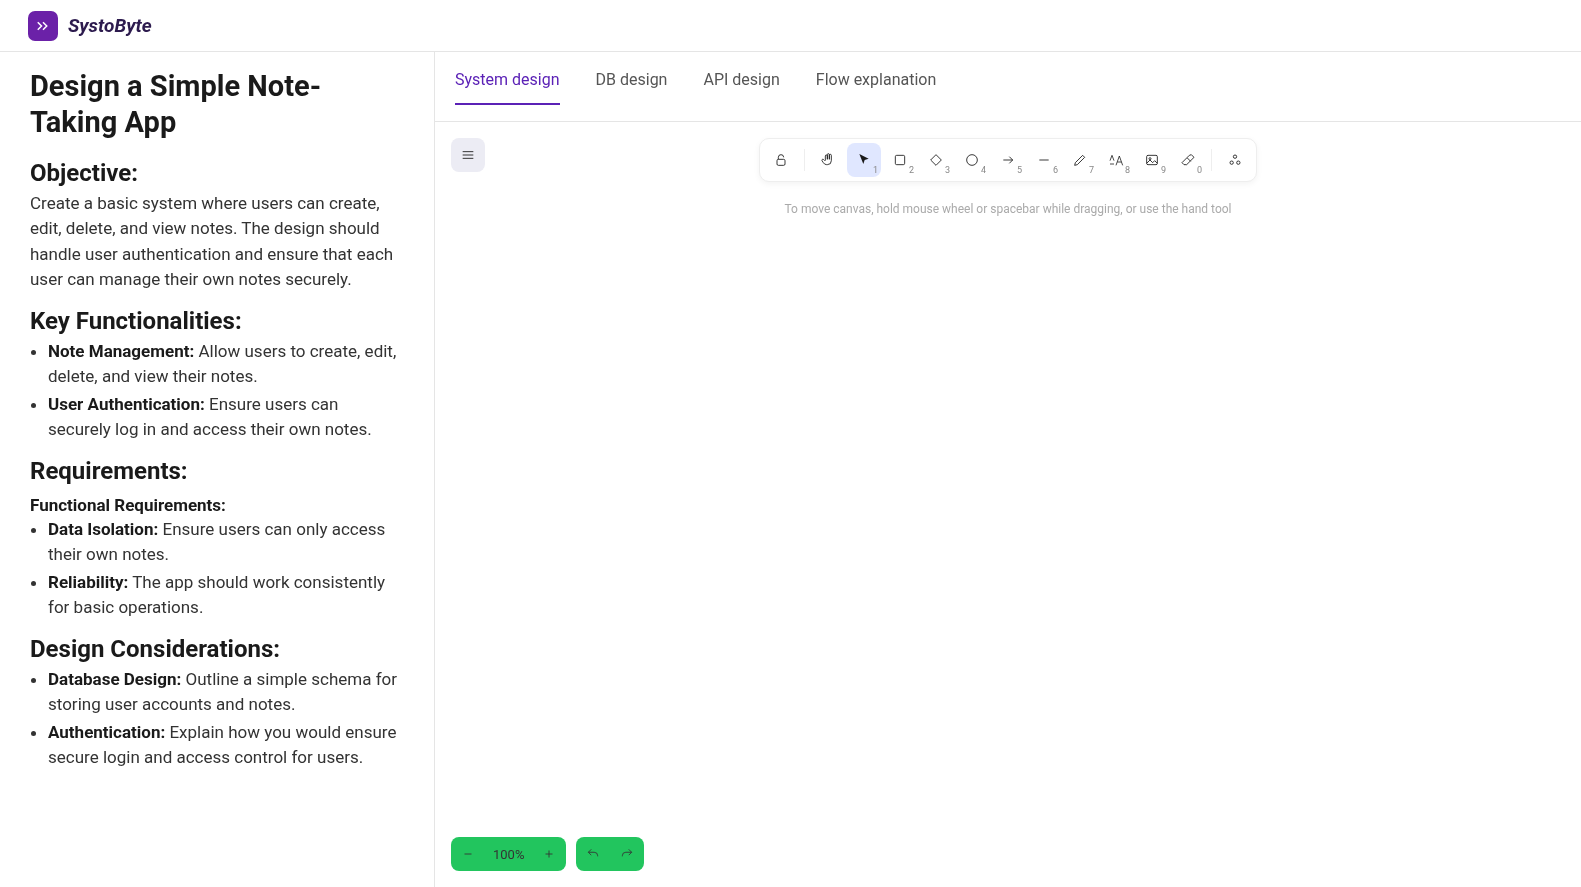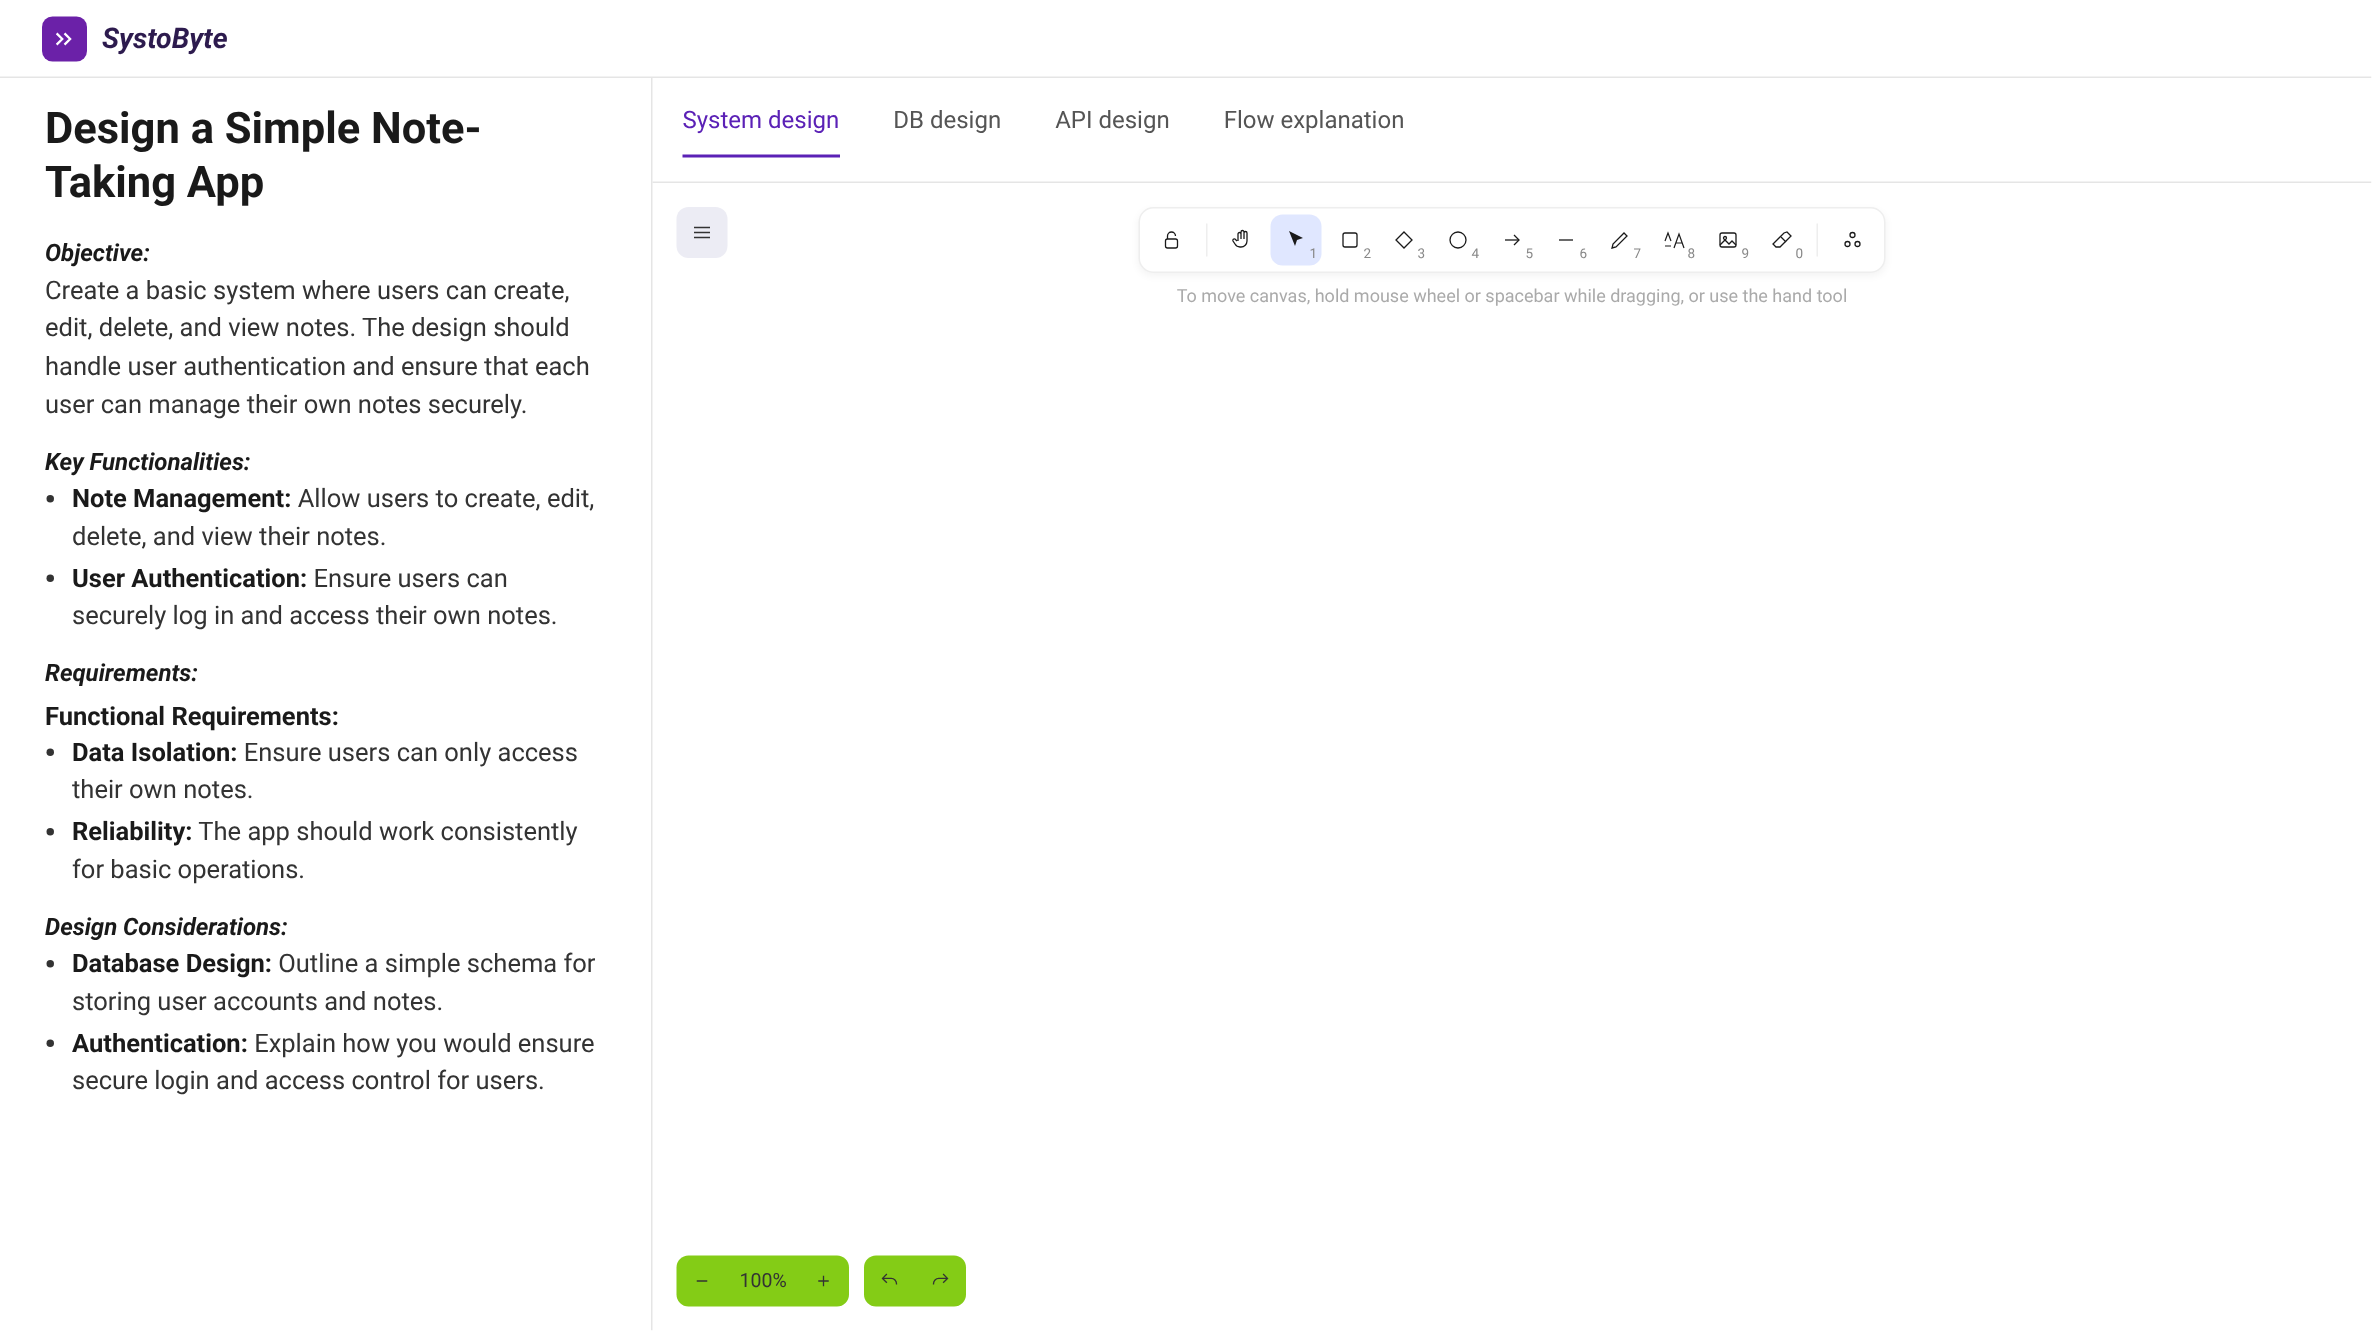--- a/index.html
+++ b/index.html
@@ -11,21 +11,21 @@
 .logo-box svg { width: 18px; height: 18px; stroke: #fff; fill: none; stroke-width: 2; }
 .brand-name { font-size: 19px; font-weight: 700; color: #2d1b4e; font-style: italic; }
 
 
 .layout { display: flex; height: calc(100vh - 52px); }
 .sidebar { width: 435px; border-right: 1px solid #e5e5e5; padding: 16px 30px 30px; overflow-y: auto; }
 .main { flex: 1; display: flex; flex-direction: column; position: relative; }
 
 
 .title { font-size: 29px; font-weight: 700; line-height: 1.25; margin-bottom: 18px; color: #1a1a1a; }
-.section-h { font-size: 16px; font-weight: 700; margin-top: 14px; margin-bottom: 4px; color: #1a1a1a; font-style: italic; }
+.section-h { font-size: 24px; font-weight: 700; margin-top: 14px; margin-bottom: 4px; color: #1a1a1a; }
 .sub-h { font-size: 17px; font-weight: 700; margin-top: 10px; margin-bottom: 2px; color: #1a1a1a; }
 .body-txt { font-size: 17px; line-height: 1.5; color: #333; }
 ul { list-style: disc; padding-left: 18px; margin-top: 2px; }
 li { font-size: 17px; line-height: 1.5; color: #333; margin-bottom: 2px; }
 li .li-label { font-weight: 700; color: #1a1a1a; }
 
 
 .tabs { display: flex; gap: 36px; padding: 18px 20px 16px; border-bottom: 1px solid #e5e5e5; }
 .tab { font-size: 16px; color: #555; padding-bottom: 14px; cursor: pointer; border-bottom: 2px solid transparent; }
 .tab.active { color: #5b21b6; border-bottom-color: #5b21b6; }
@@ -39,25 +39,25 @@
 
 
 .toolbar { position: absolute; top: 16px; left: 50%; transform: translateX(-50%); background: #fff; border: 1px solid #eee; border-radius: 10px; box-shadow: 0 2px 6px rgba(0,0,0,0.05); display: flex; align-items: center; padding: 4px; gap: 2px; }
 .tool { width: 34px; height: 34px; border-radius: 8px; display: flex; align-items: center; justify-content: center; cursor: pointer; position: relative; }
 .tool.active { background: #e0e7ff; }
 .tool svg { width: 16px; height: 16px; stroke: #1a1a1a; fill: none; stroke-width: 1.3; }
 .tool .sub { position: absolute; bottom: 2px; right: 3px; font-size: 9px; color: #888; }
 .tool-sep { width: 1px; height: 22px; background: #eee; margin: 0 4px; }
 
 
-.hint { position: absolute; top: 68px; left: 50%; transform: translateX(-50%); font-size: 12px; color: #aaa; }
+.hint { position: absolute; top: 80px; left: 50%; transform: translateX(-50%); font-size: 12px; color: #aaa; }
 
 
 .bottom-ctrls { position: absolute; bottom: 16px; left: 16px; display: flex; gap: 10px; }
-.ctrl-group { background: #84cc16; border-radius: 8px; display: flex; align-items: center; height: 34px; }
+.ctrl-group { background: #22c55e; border-radius: 8px; display: flex; align-items: center; height: 34px; }
 .ctrl-btn { width: 34px; height: 34px; display: flex; align-items: center; justify-content: center; cursor: pointer; }
 .ctrl-btn svg { width: 14px; height: 14px; stroke: #333; fill: none; stroke-width: 1.5; }
 .zoom-val { font-size: 13px; color: #333; padding: 0 8px; }
 </style>
 </head>
 <body>
 
 <div class="header">
   <div class="logo-box">
     <svg viewBox="0 0 24 24">

